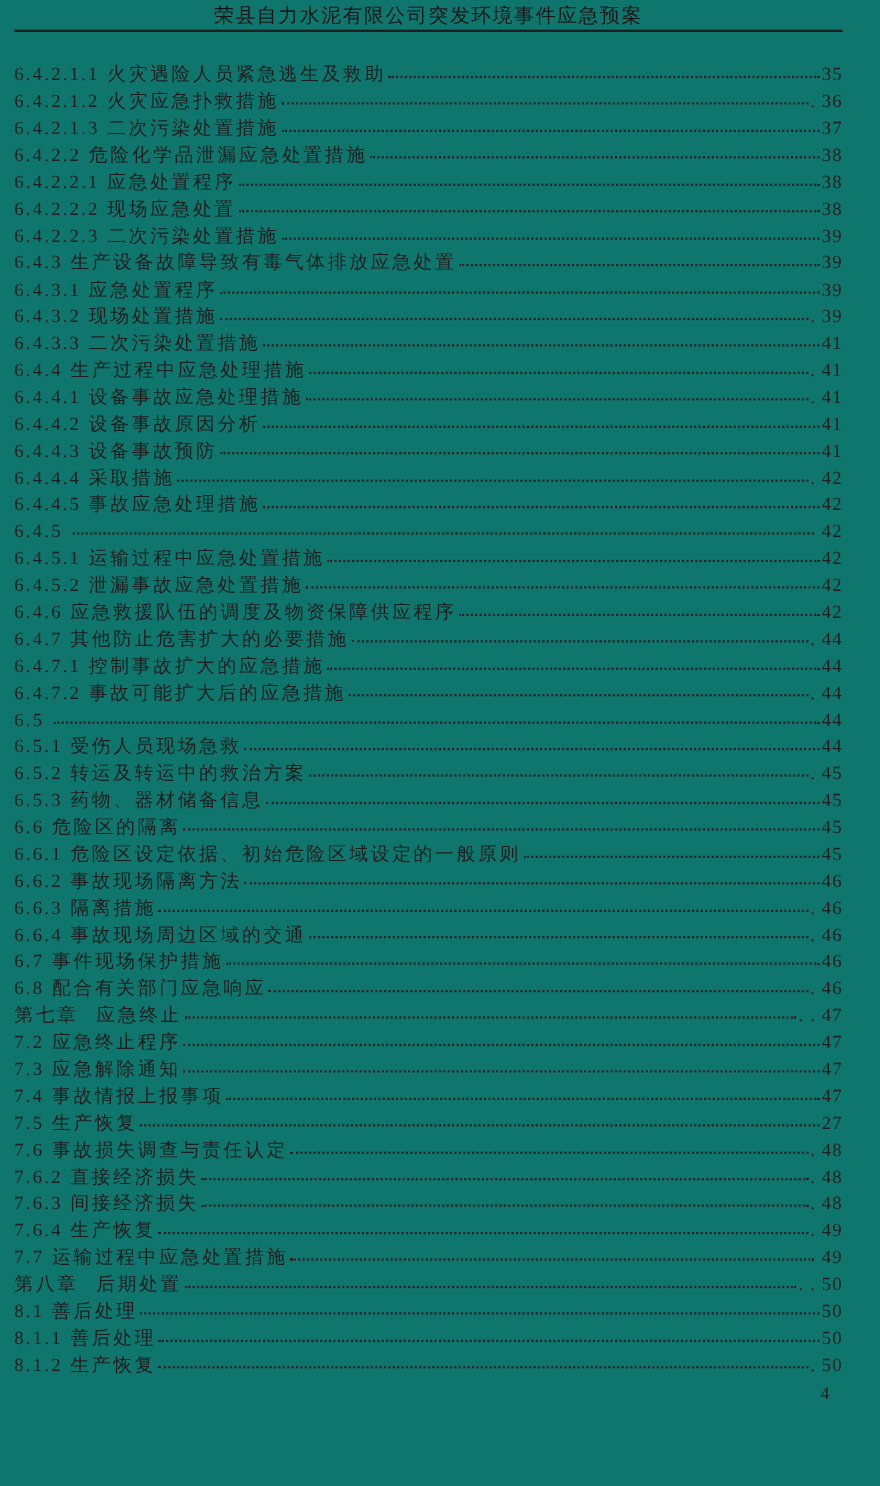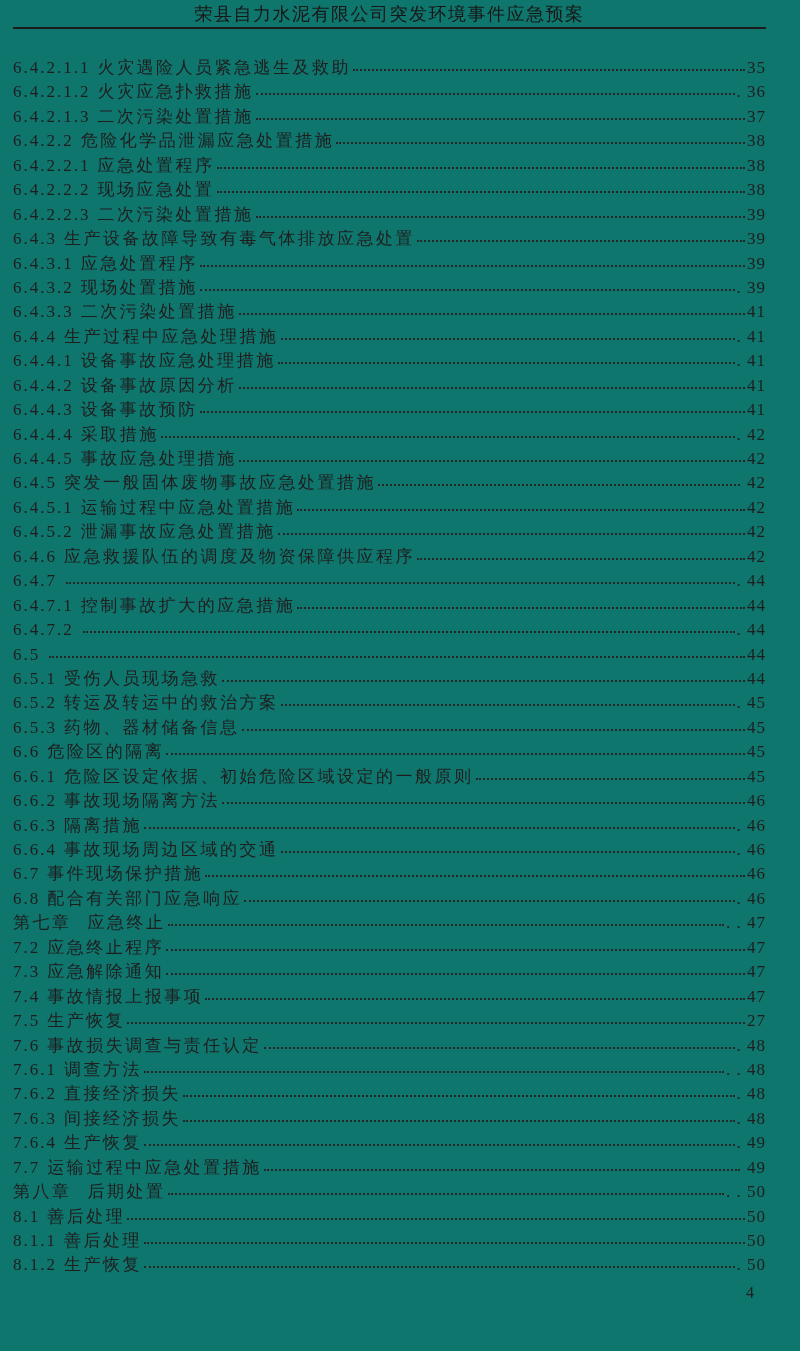--- a/index.html
+++ b/index.html
@@ -187,21 +187,20 @@
         <span class="pg">. 42</span>
       </div>
       <div class="toc-row">
         <span class="num">6.4.4.5</span>
         <span class="ttl">事故应急处理措施</span>
         <span class="leader"></span>
         <span class="pg">42</span>
       </div>
       <div class="toc-row">
         <span class="num">6.4.5</span>
-        <span class="ttl">突发一般固体废物事故应急处置措施</span>
         <span class="leader"></span>
         <span class="pg"> 42</span>
       </div>
       <div class="toc-row">
         <span class="num">6.4.5.1</span>
         <span class="ttl">运输过程中应急处置措施</span>
         <span class="leader"></span>
         <span class="pg">42</span>
       </div>
       <div class="toc-row">
@@ -211,31 +210,33 @@
         <span class="pg">42</span>
       </div>
       <div class="toc-row">
         <span class="num">6.4.6</span>
         <span class="ttl">应急救援队伍的调度及物资保障供应程序</span>
         <span class="leader"></span>
         <span class="pg">42</span>
       </div>
       <div class="toc-row">
         <span class="num">6.4.7</span>
+        <span class="ttl">其他防止危害扩大的必要措施</span>
         <span class="leader"></span>
         <span class="pg">. 44</span>
       </div>
       <div class="toc-row">
         <span class="num">6.4.7.1</span>
         <span class="ttl">控制事故扩大的应急措施</span>
         <span class="leader"></span>
         <span class="pg">44</span>
       </div>
       <div class="toc-row">
         <span class="num">6.4.7.2</span>
+        <span class="ttl">事故可能扩大后的应急措施</span>
         <span class="leader"></span>
         <span class="pg">. 44</span>
       </div>
       <div class="toc-row">
         <span class="num">6.5</span>
         <span class="leader"></span>
         <span class="pg">44</span>
       </div>
       <div class="toc-row">
         <span class="num">6.5.1</span>
@@ -327,26 +328,20 @@
         <span class="leader"></span>
         <span class="pg">27</span>
       </div>
       <div class="toc-row">
         <span class="num">7.6</span>
         <span class="ttl">事故损失调查与责任认定</span>
         <span class="leader"></span>
         <span class="pg">. 48</span>
       </div>
       <div class="toc-row">
-        <span class="num">7.6.1</span>
-        <span class="ttl">调查方法</span>
-        <span class="leader"></span>
-        <span class="pg">. . 48</span>
-      </div>
-      <div class="toc-row">
         <span class="num">7.6.2</span>
         <span class="ttl">直接经济损失</span>
         <span class="leader"></span>
         <span class="pg">. 48</span>
       </div>
       <div class="toc-row">
         <span class="num">7.6.3</span>
         <span class="ttl">间接经济损失</span>
         <span class="leader"></span>
         <span class="pg">. 48</span>

